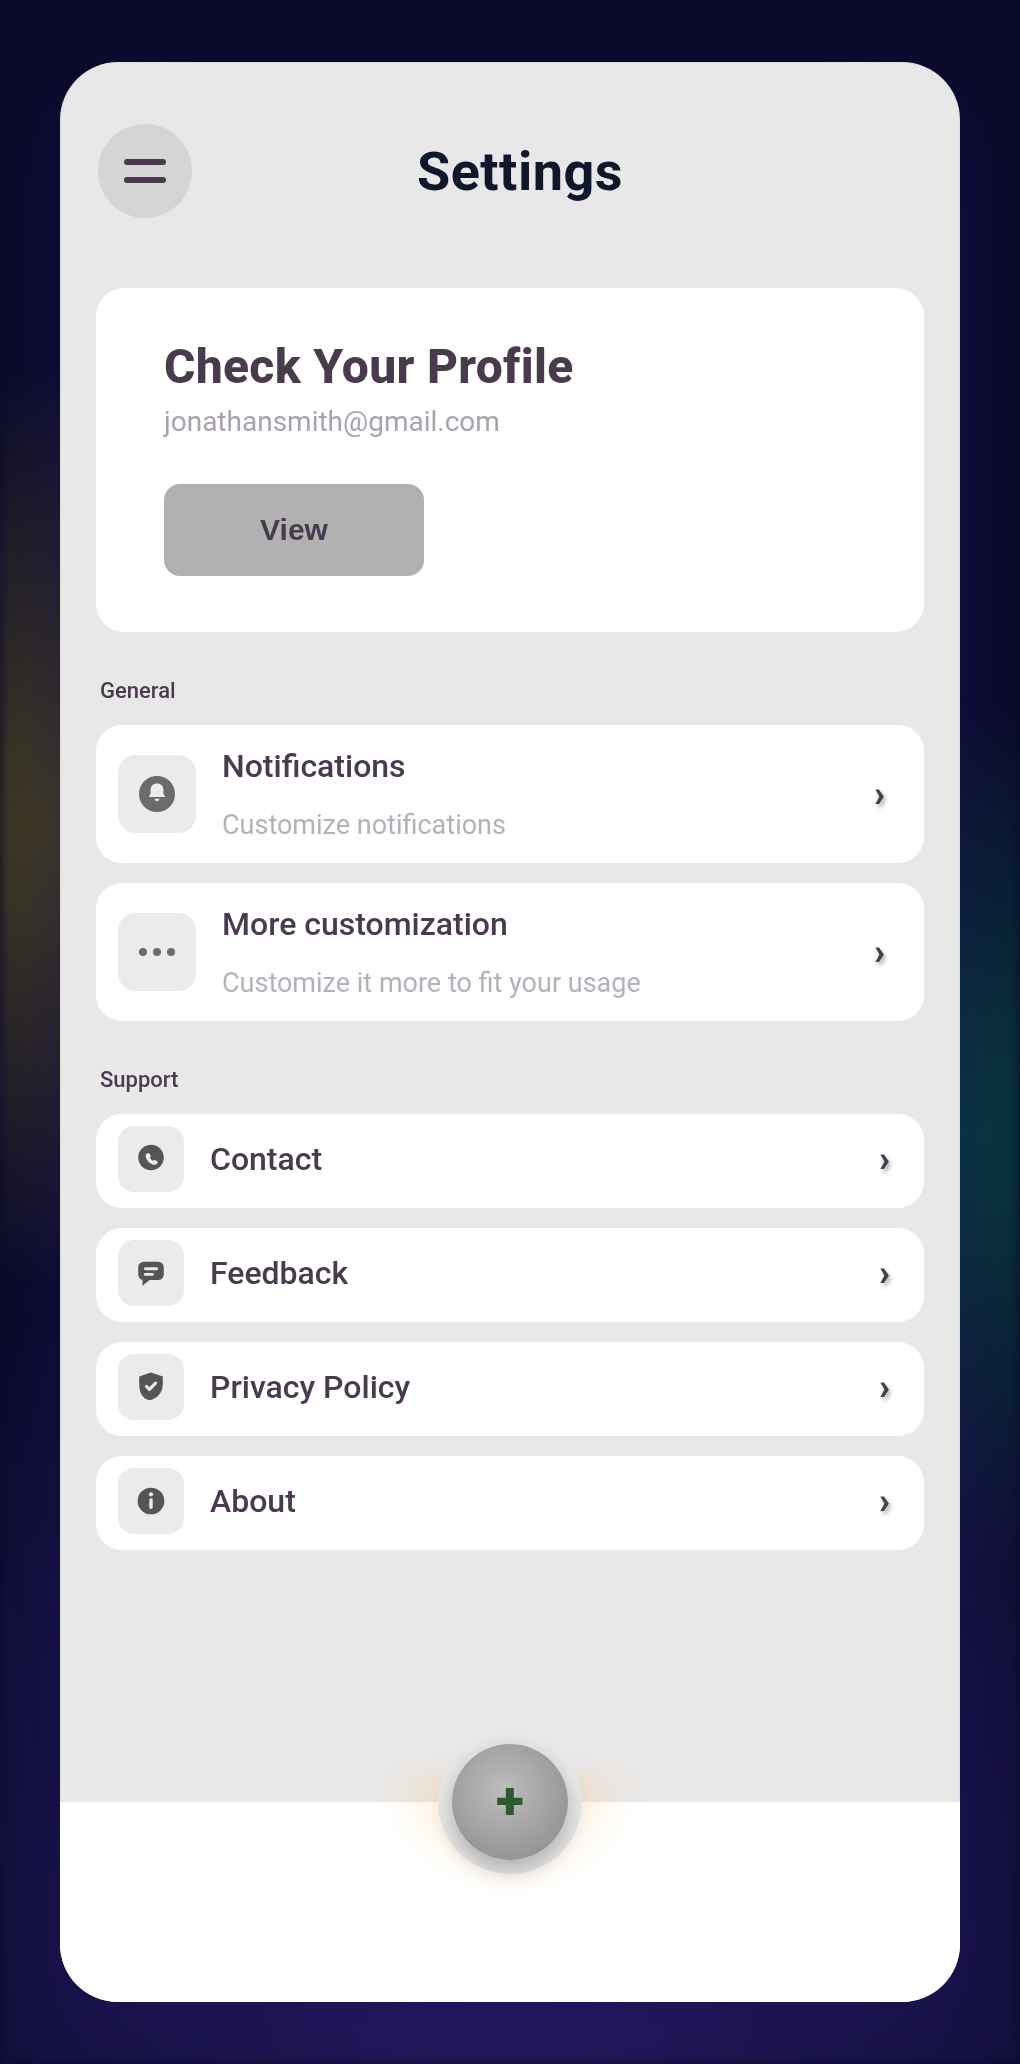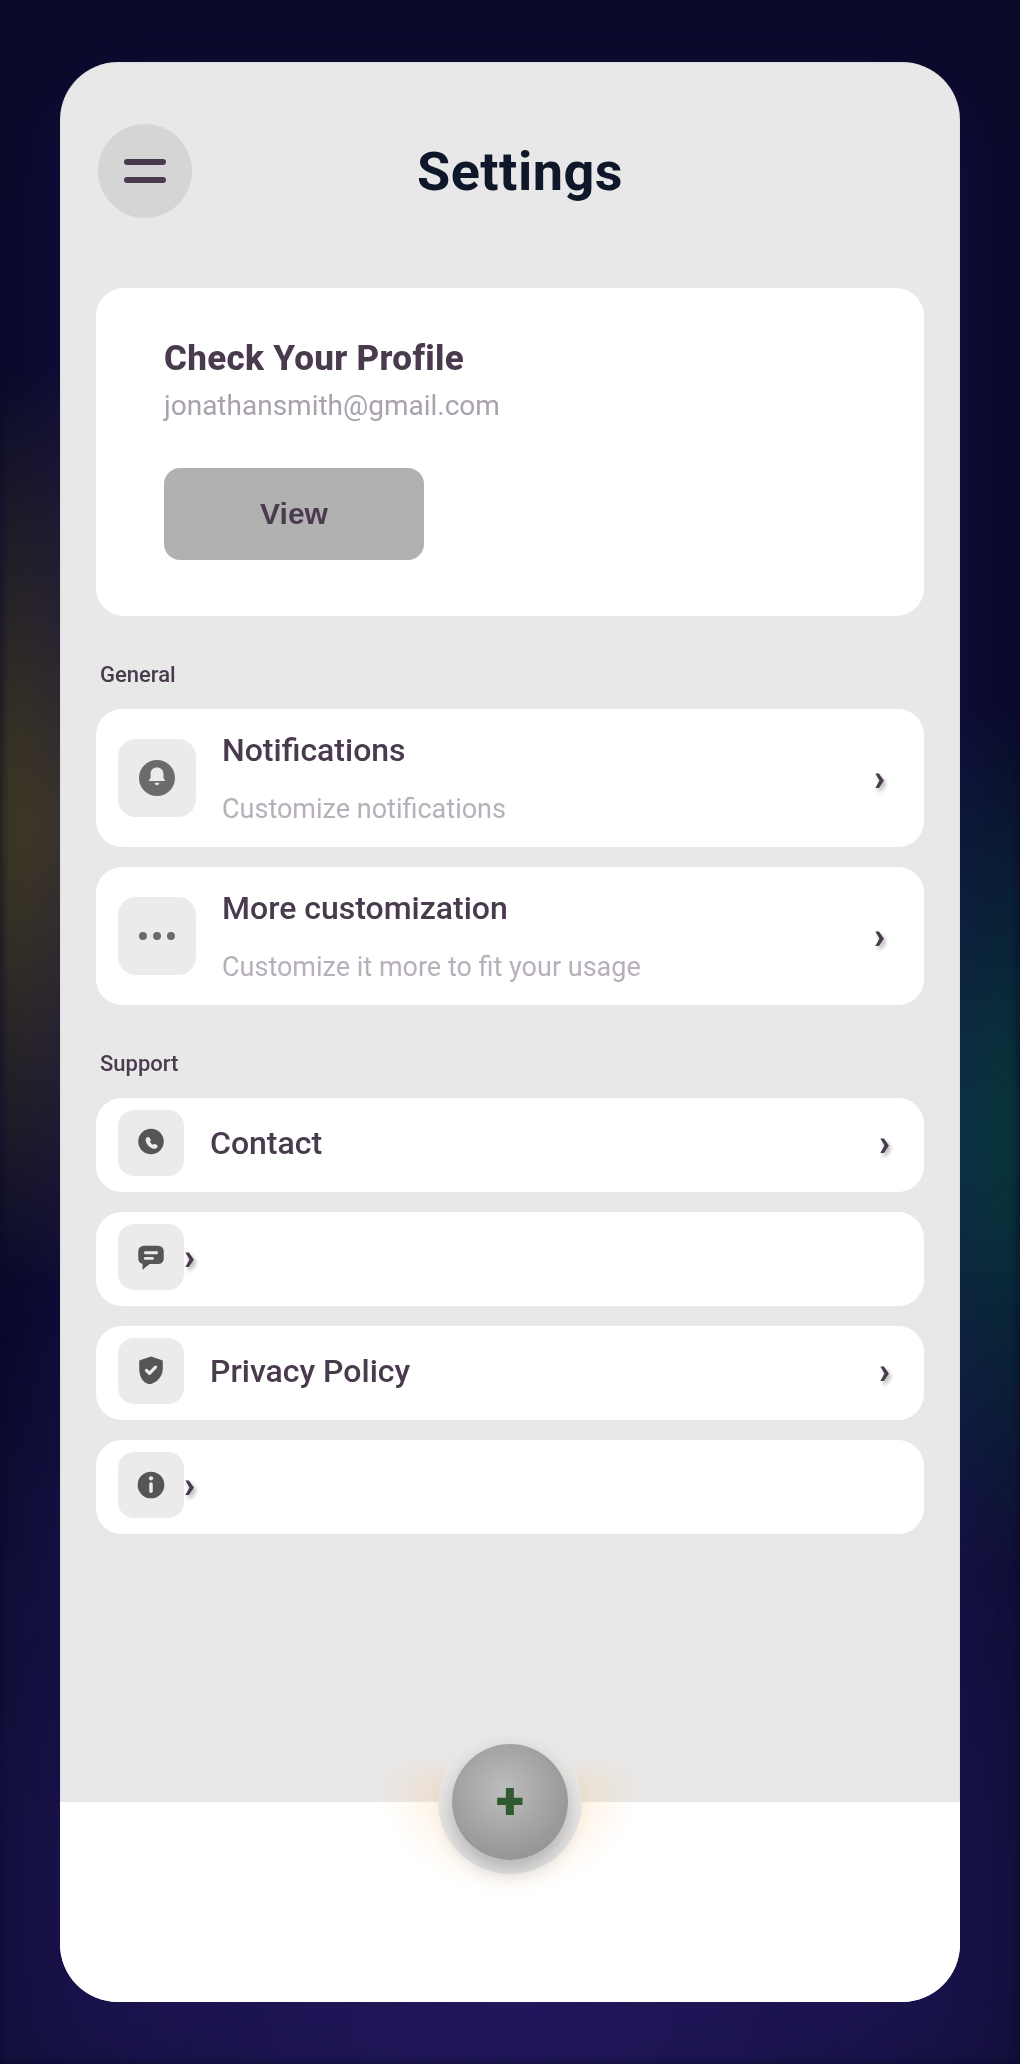--- a/index.html
+++ b/index.html
@@ -63,21 +63,21 @@
     color: #0f172a;
     letter-spacing: .5px;
   }
   .content { padding: 70px 36px 0 36px; }
   .card {
     background: #fff;
     border-radius: 28px;
     padding: 50px 68px 56px 68px;
   }
   .card h2 {
-    font-size: 35px;
+    font-size: 48px;
     font-weight: 800;
     color: #4a3a4e;
     letter-spacing: .3px;
   }
   .card .email {
     margin-top: 10px;
     color: #a9a1ac;
     font-size: 28px;
   }
   .view-btn {
@@ -243,20 +243,23 @@
 
     <div class="row small">
       <div class="icon-wrap">
         <svg width="34" height="34" viewBox="0 0 24 24">
           <rect x="3" y="4" width="18" height="13" rx="4" fill="#555"></rect>
           <path d="M6 17l0 4 5-4z" fill="#555"></path>
           <rect x="7" y="8" width="10" height="2" rx="1" fill="#eceaea"></rect>
           <rect x="7" y="12" width="7" height="2" rx="1" fill="#eceaea"></rect>
         </svg>
       </div>
+      <div class="texts">
+        <div class="row-title">Feedback</div>
+      </div>
       <div class="chevron">›</div>
     </div>
 
     <div class="row small">
       <div class="icon-wrap">
         <svg width="32" height="34" viewBox="0 0 24 26">
           <path d="M12 2l9 3v6c0 6-4 10-9 12C7 23 3 19 3 11V5l9-3z" fill="#555"></path>
           <path d="M8.5 12.5l2.3 2.3 4.7-4.7" stroke="#eceaea" stroke-width="2.4" stroke-linecap="round" stroke-linejoin="round" fill="none"></path>
         </svg>
       </div>
@@ -267,20 +270,23 @@
     </div>
 
     <div class="row small">
       <div class="icon-wrap">
         <svg width="32" height="32" viewBox="0 0 24 24">
           <circle cx="12" cy="12" r="10" fill="#555"></circle>
           <rect x="10.7" y="10" width="2.6" height="8" rx="1.3" fill="#eceaea"></rect>
           <circle cx="12" cy="7" r="1.6" fill="#eceaea"></circle>
         </svg>
       </div>
+      <div class="texts">
+        <div class="row-title">About</div>
+      </div>
       <div class="chevron">›</div>
     </div>
 
   </div>
 
   <div class="bottom">
     <div class="fab">
       <span>+</span>
     </div>
   </div>

